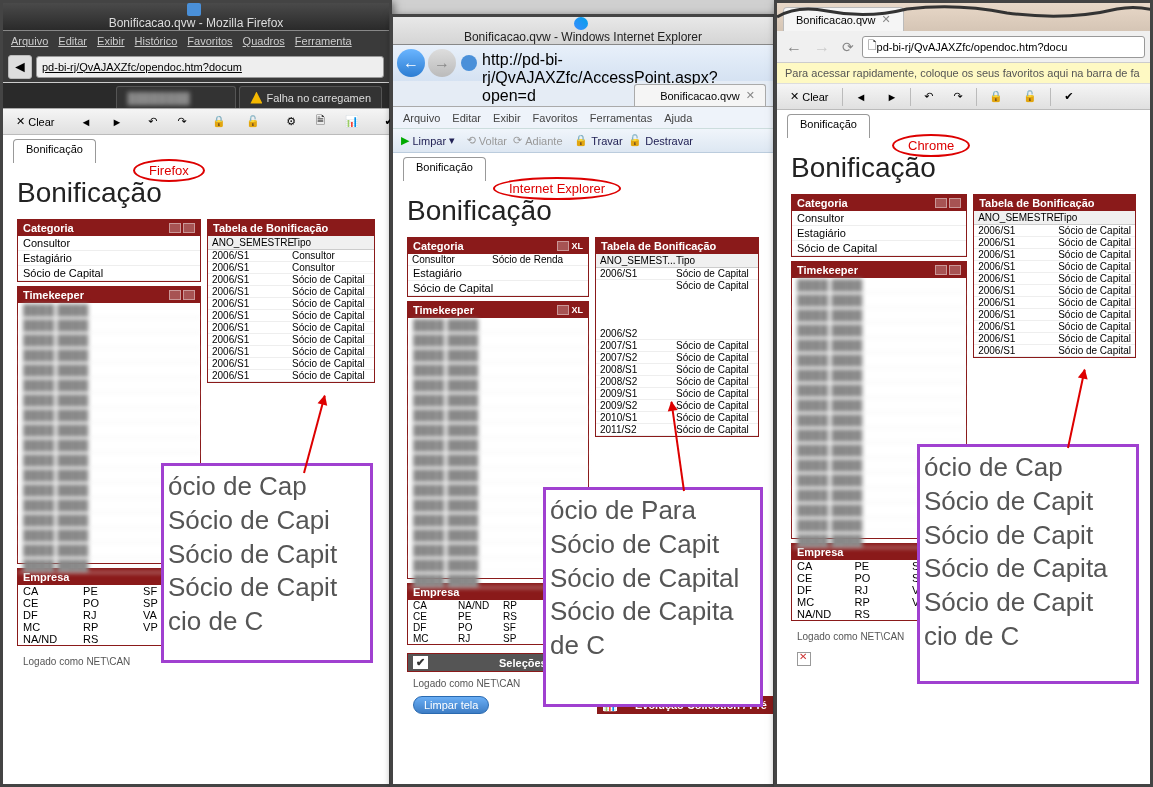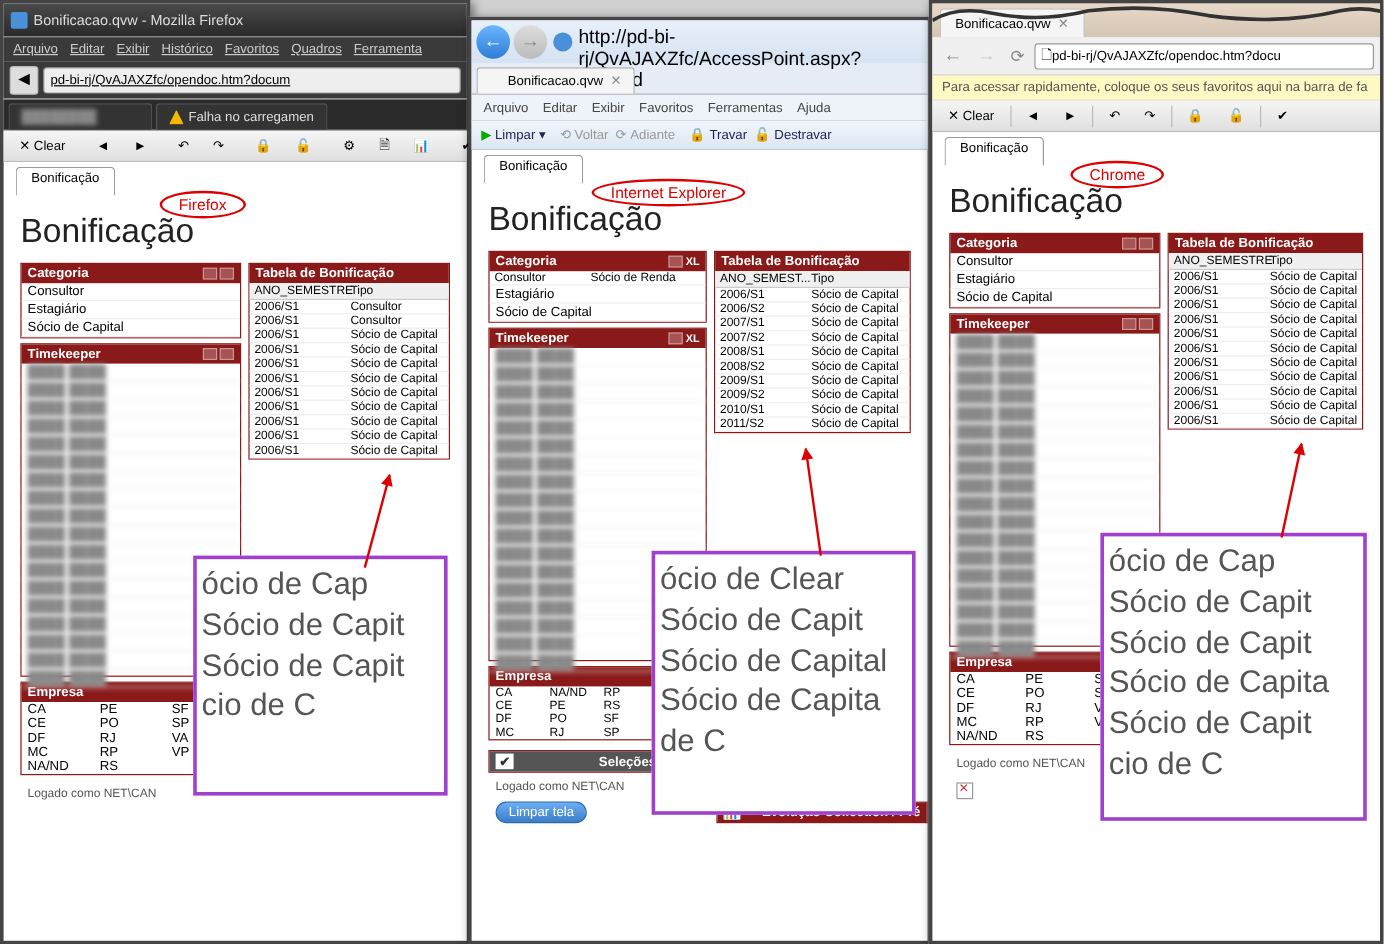--- a/index.html
+++ b/index.html
@@ -1,30 +1,30 @@
 <!DOCTYPE html>
 <html><head>
 <meta charset="utf-8">
 <style>
 *{box-sizing:border-box;margin:0;padding:0;font-family:Tahoma,Arial,sans-serif;}
 body{background:#d0d0d0;width:1153px;height:787px;overflow:hidden;position:relative;}
 .window{position:absolute;background:#fff;border:3px solid #444;box-shadow:2px 2px 8px rgba(0,0,0,0.5);}
-.titlebar{height:28px;background:linear-gradient(#e8e8e8,#d5d5d5);border-bottom:1px solid #888;display:flex;align-items:center;padding:0 6px;font-size:12px;color:#222;}
+.titlebar{height:28px;background:linear-gradient(#e8e8e8,#d5d5d5);border-bottom:1px solid #888;display:flex;align-items:center;padding:0 6px;font-size:12px;color:#222;flex-direction:column;}
 .titlebar.ff{background:linear-gradient(#4a4a4a,#2a2a2a);color:#ddd;}
 .titlebar .ico{width:14px;height:14px;margin-right:5px;background:#4a90d9;border-radius:2px;display:inline-block;}
 .titlebar .ico.ie{background:linear-gradient(45deg,#3b8cff,#00a0e9);border-radius:50%;}
 .menubar{height:20px;background:#eee;display:flex;align-items:center;gap:10px;padding:0 8px;font-size:11px;color:#333;}
 .menubar.ff{background:#3a3a3a;color:#ccc;}
 .menubar span{text-decoration:underline;cursor:pointer;}
 .urlbar{height:32px;background:#f8f8f8;display:flex;align-items:center;padding:0 5px;gap:4px;border-bottom:1px solid #ccc;}
 .urlbar.ff{background:#3a3a3a;}
 .urlbar .btn{width:24px;height:24px;background:#ddd;border:1px solid #bbb;border-radius:3px;display:flex;align-items:center;justify-content:center;}
 .urlbar .url{flex:1;height:22px;background:#fff;border:1px solid #999;border-radius:3px;padding:0 5px;font-size:11px;display:flex;align-items:center;overflow:hidden;white-space:nowrap;}
 .urlbar.ff .url{background:#eee;text-decoration:underline;}
-.tabbar{height:26px;background:#d8d8d8;display:flex;align-items:end;padding:0 4px;border-bottom:1px solid #aaa;}
+.tabbar{height:26px;background:#d8d8d8;display:flex;align-items:end;padding:0 4px;border-bottom:1px solid #aaa;justify-content:flex-end;}
 .tabbar.ff{background:#2a2a2a;}
 .tab{height:22px;background:#f5f5f5;border:1px solid #aaa;border-bottom:none;border-radius:3px 3px 0 0;padding:0 10px;display:flex;align-items:center;font-size:11px;margin-right:3px;}
 .tab.err{background:#333;color:#ddd;border-color:#555;}
 .warnico{width:12px;height:12px;background:#f5b800;clip-path:polygon(50% 0,100% 100%,0 100%);margin-right:4px;}
 .toolbar{height:26px;background:linear-gradient(#f5f5f5,#e0e0e0);border-bottom:1px solid #bbb;display:flex;align-items:center;padding:0 6px;gap:6px;font-size:11px;}
 .toolbar .tbtn{padding:2px 6px;border:1px solid transparent;border-radius:2px;display:flex;align-items:center;gap:3px;cursor:pointer;}
 .toolbar .sep{width:1px;height:18px;background:#bbb;}
 .qvtab{height:24px;display:flex;margin:4px 0 0 10px;}
 .qvtab .qt{background:#fff;border:1px solid #999;border-bottom:none;border-radius:4px 4px 0 0;padding:3px 12px;font-size:11px;}
 .content{padding:10px 14px;position:relative;}
@@ -241,29 +241,34 @@
               <div class="trow">
                 <div style="width: 80px;">2006/S1</div>
                 <div>Sócio de Capital</div>
               </div>
             </div>
     </div>
    </div>
   </div>
   <div class="zoom" style="left:158px;top:300px;width:212px;height:200px;">
    <div class="zl">ócio de Cap</div>
+   <div class="zl">Sócio de Capi</div>
    <div class="zl">Sócio de Capit</div>
    <div class="zl">Sócio de Capit</div>
    <div class="zl">cio de C</div>
   </div>
   <div class="arrow" style="left:300px;top:230px;height:80px;transform:rotate(15deg)"></div>
  </div>
 </div>
 
 <div class="window" style="left:390px;top:14px;width:386px;height:773px;">
+ <div class="titlebar">
+      <span class="ico ie"></span>
+      <span>Bonificacao.qvw - Windows Internet Explorer</span>
+    </div>
  <div class="ienav">
   <div class="ienavbtn">←</div>
   <div class="ienavbtn" style="background:linear-gradient(#ddd,#bbb);color:#888">→</div>
   <div style="width:16px;height:16px;background:#4a90d9;border-radius:50%;margin:0 2px"></div>
   <div class="url" style="flex:1;height:24px"><span>http://pd-bi-rj/QvAJAXZfc/AccessPoint.aspx?open=d</span></div>
  </div>
  <div class="tabbar" style="background:#e5ecf5">
   <div class="tab"><span class="ico ie" style="width:12px;height:12px"></span>&nbsp;<span>Bonificacao.qvw</span>&nbsp;&nbsp;<span style="color:#888">✕</span></div>
  </div>
  <div class="iemenu">
@@ -387,21 +392,21 @@
      <div class="thdr">
               <div style="width:76px">ANO_SEMEST...</div>
               <div>Tipo</div>
             </div>
      <div class="list" id="ierows">
               <div class="trow">
                 <div style="width: 76px;">2006/S1</div>
                 <div>Sócio de Capital</div>
               </div>
               <div class="trow">
-                <div style="width: 76px;">2006/S2</div>
+                <div style="width: 76px; margin-top: 48px;">2006/S2</div>
                 <div>Sócio de Capital</div>
               </div>
               <div class="trow">
                 <div style="width: 76px;">2007/S1</div>
                 <div>Sócio de Capital</div>
               </div>
               <div class="trow">
                 <div style="width: 76px;">2007/S2</div>
                 <div>Sócio de Capital</div>
               </div>
@@ -430,21 +435,21 @@
                 <div>Sócio de Capital</div>
               </div>
             </div>
     </div>
     <div class="box" style="position:absolute;bottom:10px;right:0;width:176px">
      <div class="boxhdr"><span style="display:inline-block;width:14px;height:12px;background:#fff">📊</span>&nbsp;<span>Evolução Collection / Pré</span></div>
     </div>
    </div>
   </div>
   <div class="zoom" style="left:150px;top:306px;width:220px;height:220px;">
-   <div class="zl">ócio de Clear</div>
+   <div class="zl">ócio de Para</div>
    <div class="zl">Sócio de Capit</div>
    <div class="zl">Sócio de Capital</div>
    <div class="zl">Sócio de Capita</div>
    <div class="zl">de C</div>
   </div>
   <div class="arrow" style="left:290px;top:220px;height:90px;transform:rotate(-8deg)"></div>
  </div>
 </div>
 
 <div class="window" style="left:774px;top:0;width:379px;height:787px;">

